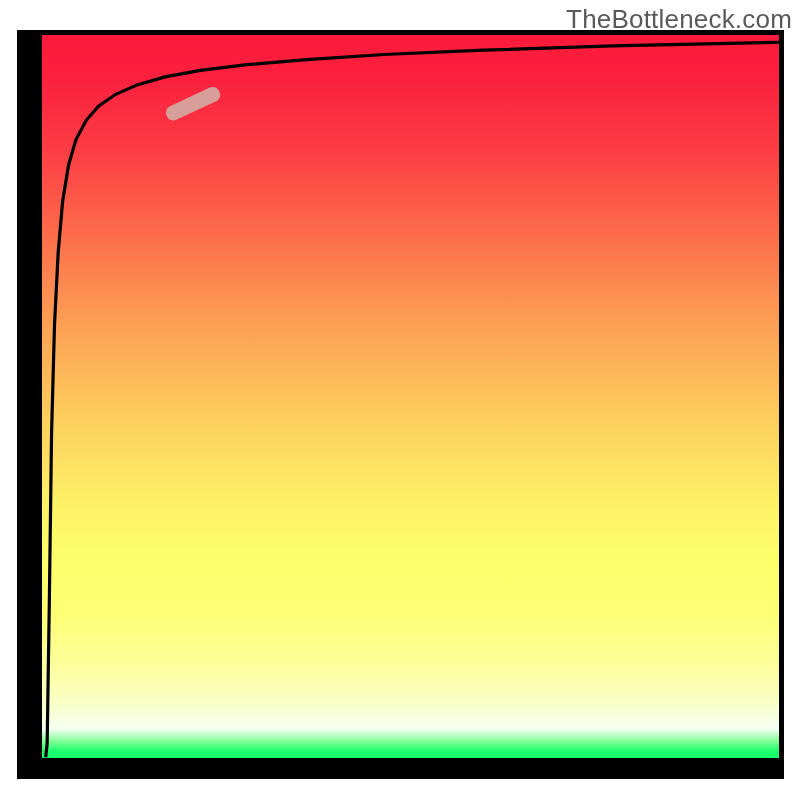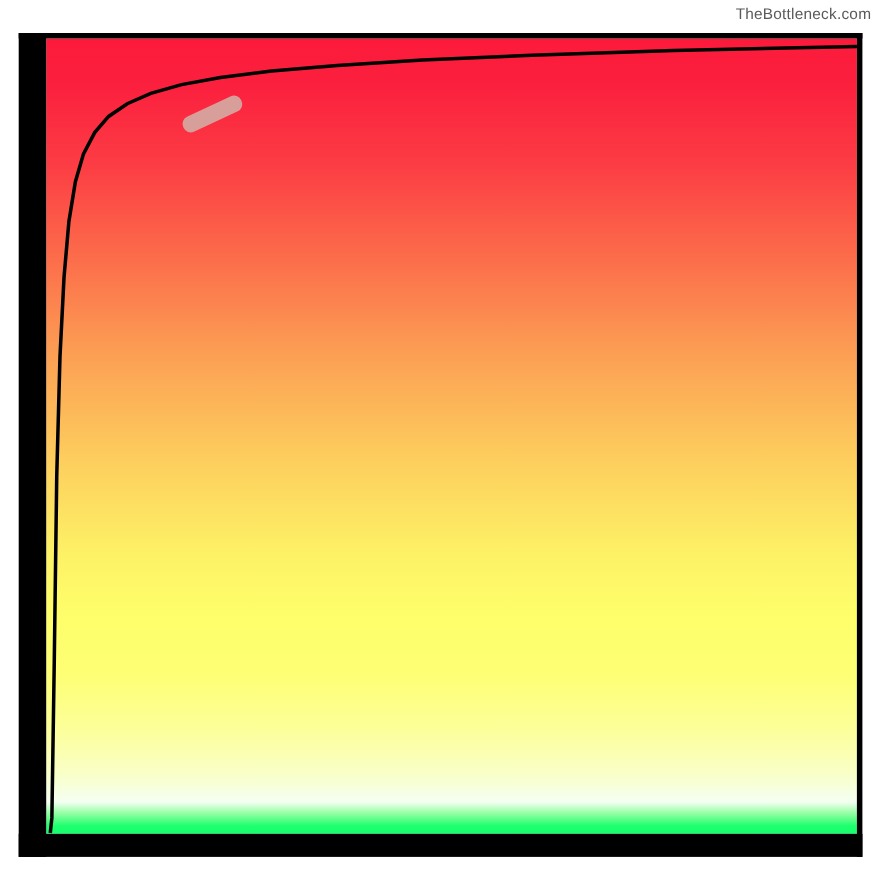--- a/index.html
+++ b/index.html
@@ -13,21 +13,21 @@
   }
   .frame {
     position: relative;
     width: 800px;
     height: 800px;
   }
   .attribution {
     position: absolute;
     top: 4px;
     right: 8px;
-    font-size: 14px;
+    font-size: 26px;
     font-weight: 500;
     color: #5a5a5a;
     letter-spacing: 0.2px;
     z-index: 10;
   }
   
   .plot-border {
     position: absolute;
     background: #000;
     z-index: 2;

